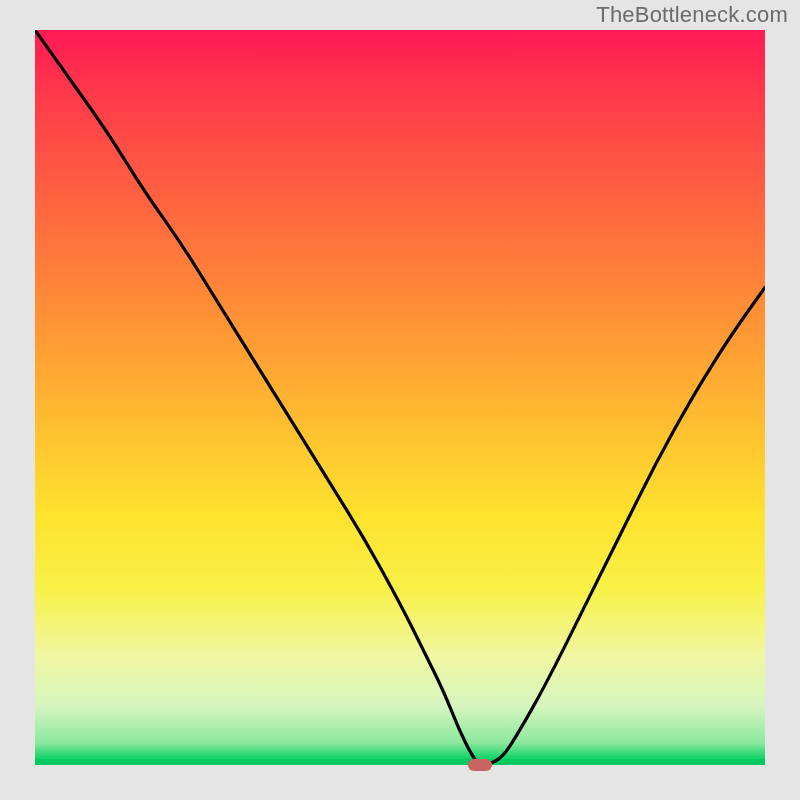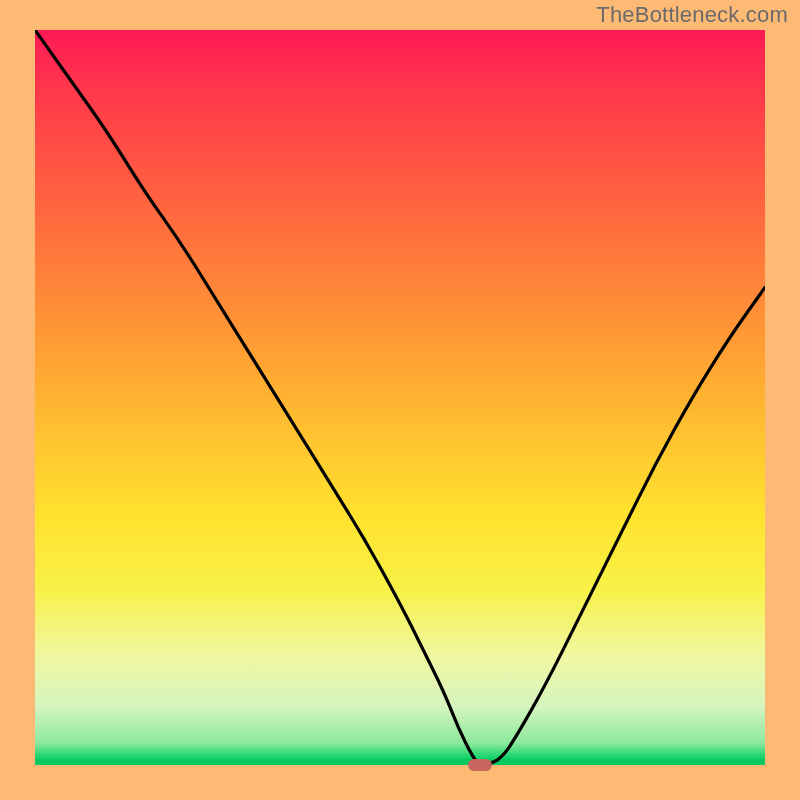--- a/index.html
+++ b/index.html
@@ -10,21 +10,21 @@
     background: #000;
     overflow: hidden;
     font-family: Arial, Helvetica, sans-serif;
   }
   .frame {
     position: absolute;
     left: 0;
     top: 0;
     width: 800px;
     height: 800px;
-    background: #fdba74;
+    background: #e5e5e5;
   }
   .watermark {
     position: absolute;
     top: 2px;
     right: 12px;
     color: #6b6b6b;
     font-size: 22px;
     letter-spacing: 0.2px;
     font-weight: 400;
     user-select: none;

